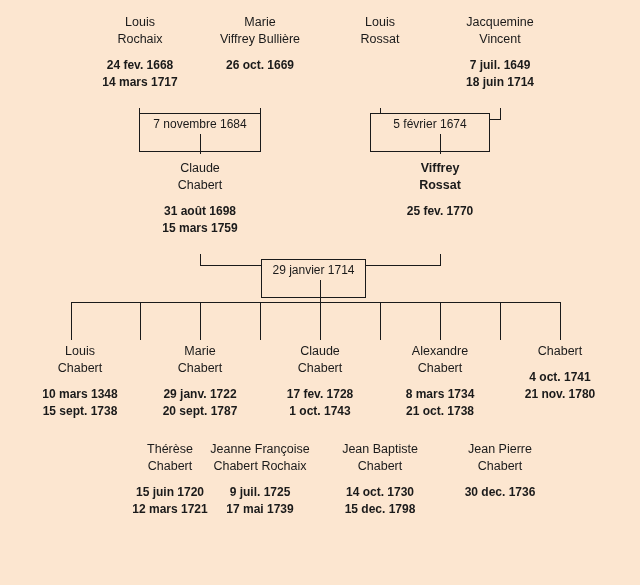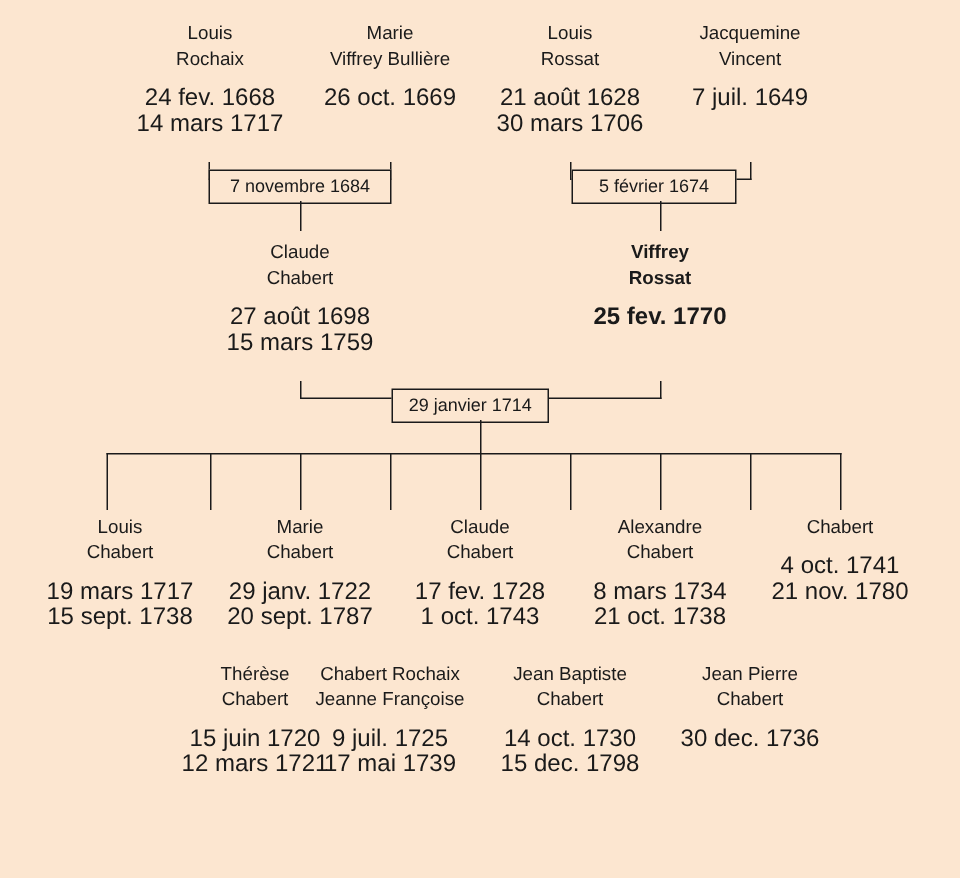--- a/index.html
+++ b/index.html
@@ -26,34 +26,35 @@
     position: absolute;
     text-align: center;
     font-size: 12.5px;
     line-height: 17px;
   }
   .person .nm {
     white-space: nowrap;
   }
   .person .dates {
     margin-top: 9px;
-    font-size: 16px;
+    font-size: 12px;
     line-height: 17px;
     white-space: nowrap;
+    font-weight: bold;
   }
   .person.highlight {
     font-weight: bold;
   }
   .marriage {
     position: absolute;
     border: 1px solid #1a1a1a;
     background: #fce6d0;
     font-size: 12px;
     line-height: 14px;
-    padding: 3px 7px 4px 7px;
+    padding: 3px 7px 20px 7px;
     white-space: nowrap;
     text-align: center;
     box-sizing: border-box;
   }
   .ln {
     position: absolute;
     background: #1a1a1a;
   }
   .ln.h { height: 1px; }
   .ln.v { width: 1px; }
@@ -76,51 +77,48 @@
     <div class="nm">Marie</div>
     <div class="nm">Viffrey Bullière</div>
     <div class="dates">
       <div>26 oct. 1669</div>
     </div>
   </div>
 
   <div class="person" style="left:320px; top:14px; width:120px;">
     <div class="nm">Louis</div>
     <div class="nm">Rossat</div>
-    <div class="dates">
-      <div>21 août 1628</div>
-      <div>30 mars 1706</div>
-    </div>
   </div>
 
   <div class="person" style="left:440px; top:14px; width:120px;text-align:center;">
     <div class="nm">Jacquemine</div>
     <div class="nm">Vincent</div>
     <div class="dates">
       <div>7 juil. 1649</div>
+      <div>18 juin 1714</div>
     </div>
   </div>
 
   <div class="ln v" style="left:139px; top:108px; height:12px;"></div>
   <div class="ln v" style="left:260px; top:108px; height:12px;"></div>
   <div class="ln h" style="left:139px; top:119px; width:122px;"></div>
   <div class="marriage" style="left:139px; top:113px; width:122px;">7 novembre 1684</div>
   <div class="ln v" style="left:200px; top:134px; height:20px;"></div>
 
   <div class="ln v" style="left:380px; top:108px; height:12px;"></div>
   <div class="ln v" style="left:500px; top:108px; height:12px;"></div>
   <div class="ln h" style="left:380px; top:119px; width:121px;"></div>
-  <div class="marriage" style="left:381px; top:113px; width:110px;">5 février 1674</div>
+  <div class="marriage" style="left:370px; top:113px; width:120px;">5 février 1674</div>
   <div class="ln v" style="left:440px; top:134px; height:20px;"></div>
 
   <div class="person" style="left:140px; top:160px; width:120px;">
     <div class="nm">Claude</div>
     <div class="nm">Chabert</div>
     <div class="dates">
-      <div>27 août 1698</div>
+      <div>31 août 1698</div>
       <div>15 mars 1759</div>
     </div>
   </div>
 
   <div class="person highlight" style="left:380px; top:160px; width:120px;">
     <div class="nm">Viffrey</div>
     <div class="nm">Rossat</div>
     <div class="dates">
       <div>25 fev. 1770</div>
     </div>
@@ -140,21 +138,21 @@
   <div class="ln v" style="left:320px; top:302px; height:38px;"></div>
   <div class="ln v" style="left:380px; top:302px; height:38px;"></div>
   <div class="ln v" style="left:440px; top:302px; height:38px;"></div>
   <div class="ln v" style="left:500px; top:302px; height:38px;"></div>
   <div class="ln v" style="left:560px; top:302px; height:38px;"></div>
 
   <div class="person" style="left:20px; top:343px; width:120px;">
     <div class="nm">Louis</div>
     <div class="nm">Chabert</div>
     <div class="dates">
-      <div>19 mars 1717</div>
+      <div>10 mars 1348</div>
       <div>15 sept. 1738</div>
     </div>
   </div>
 
   <div class="person" style="left:140px; top:343px; width:120px;">
     <div class="nm">Marie</div>
     <div class="nm">Chabert</div>
     <div class="dates">
       <div>29 janv. 1722</div>
       <div>20 sept. 1787</div>
@@ -190,22 +188,22 @@
   <div class="person" style="left:110px; top:441px; width:120px;">
     <div class="nm">Thérèse</div>
     <div class="nm">Chabert</div>
     <div class="dates">
       <div>15 juin 1720</div>
       <div>12 mars 1721</div>
     </div>
   </div>
 
   <div class="person" style="left:196px; top:441px; width:128px;">
+    <div class="nm">Jeanne Françoise</div>
     <div class="nm">Chabert Rochaix</div>
-    <div class="nm">Jeanne Françoise</div>
     <div class="dates">
       <div>9 juil. 1725</div>
       <div>17 mai 1739</div>
     </div>
   </div>
 
   <div class="person" style="left:320px; top:441px; width:120px;">
     <div class="nm">Jean Baptiste</div>
     <div class="nm">Chabert</div>
     <div class="dates">

